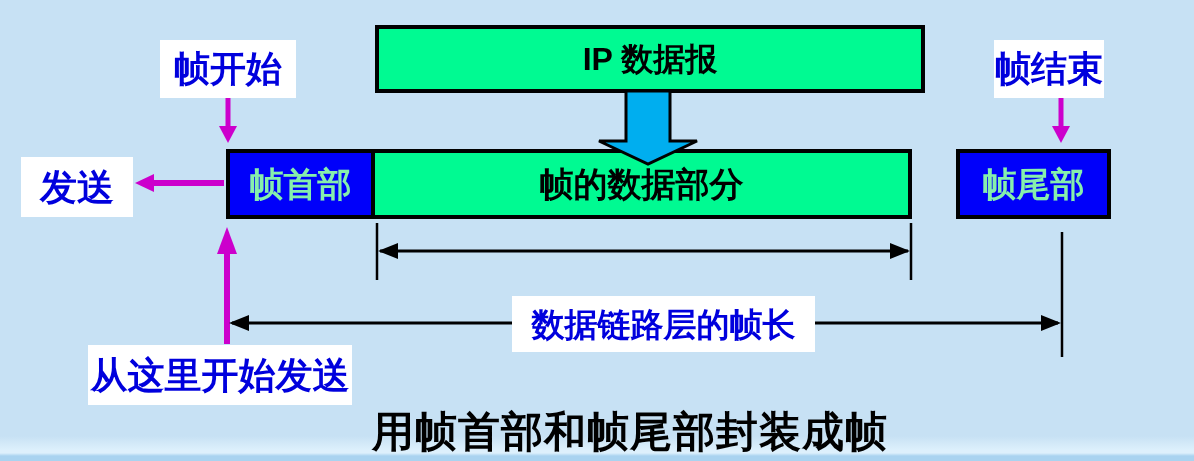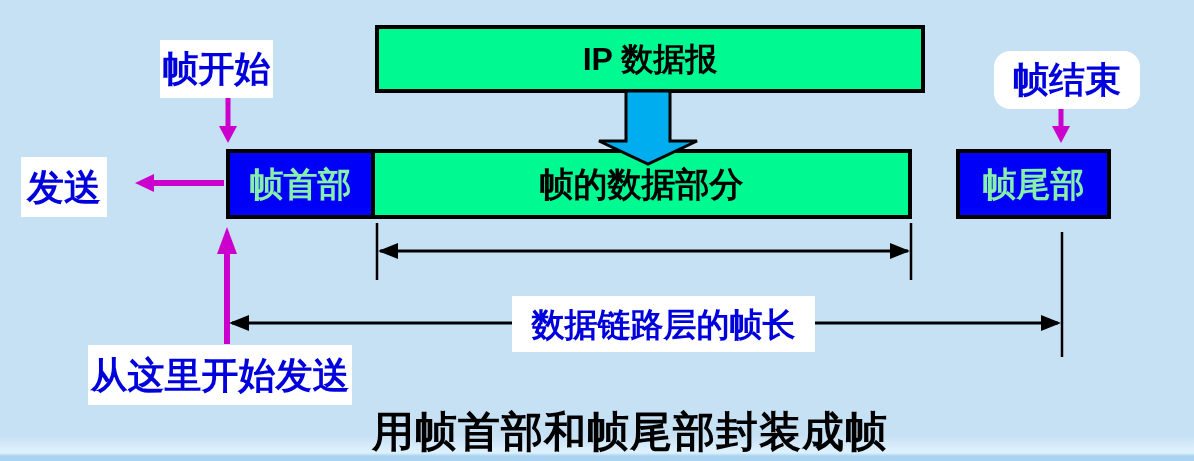--- a/index.html
+++ b/index.html
@@ -31,23 +31,23 @@
   .black-fill{fill:var(--outline);}
   #title{
     font-weight:bold;color:#000;font-size:42px;letter-spacing:1px;
     white-space:nowrap;z-index:3;text-align:center;
   }
   
   #ip-box{left:375px;top:25px;width:550px;height:68px;font-size:32px;}
   #frame-header-box{left:226px;top:149px;width:149px;height:70px;font-size:34px;}
   #frame-data-box{left:371px;top:149px;width:541px;height:70px;font-size:34px;}
   #frame-trailer-box{left:908px;top:149px;width:155px;height:70px;font-size:34px;margin-left:48px;}
-  #frame-start-label{left:160px;top:40px;width:113px;height:58px;font-size:36px;}
-  #frame-end-label{left:994px;top:51px;width:146px;height:58px;font-size:36px;border-radius:16px;}
-  #send-label{left:21px;top:157px;width:86px;height:60px;font-size:37px;}
+  #frame-start-label{left:160px;top:40px;width:136px;height:58px;font-size:36px;}
+  #frame-end-label{left:994px;top:40px;width:110px;height:58px;font-size:36px;}
+  #send-label{left:21px;top:157px;width:112px;height:60px;font-size:37px;}
   #mtu-label{left:584px;top:230px;width:148px;height:68px;font-size:35px;}
   #frame-length-label{left:512px;top:296px;width:303px;height:56px;font-size:33px;}
   #start-sending-label{left:88px;top:345px;width:264px;height:60px;font-size:37px;}
   #title{left:372px;top:404px;}
 </style>
 </head>
 <body>
 
 <div id="canvas">
 

